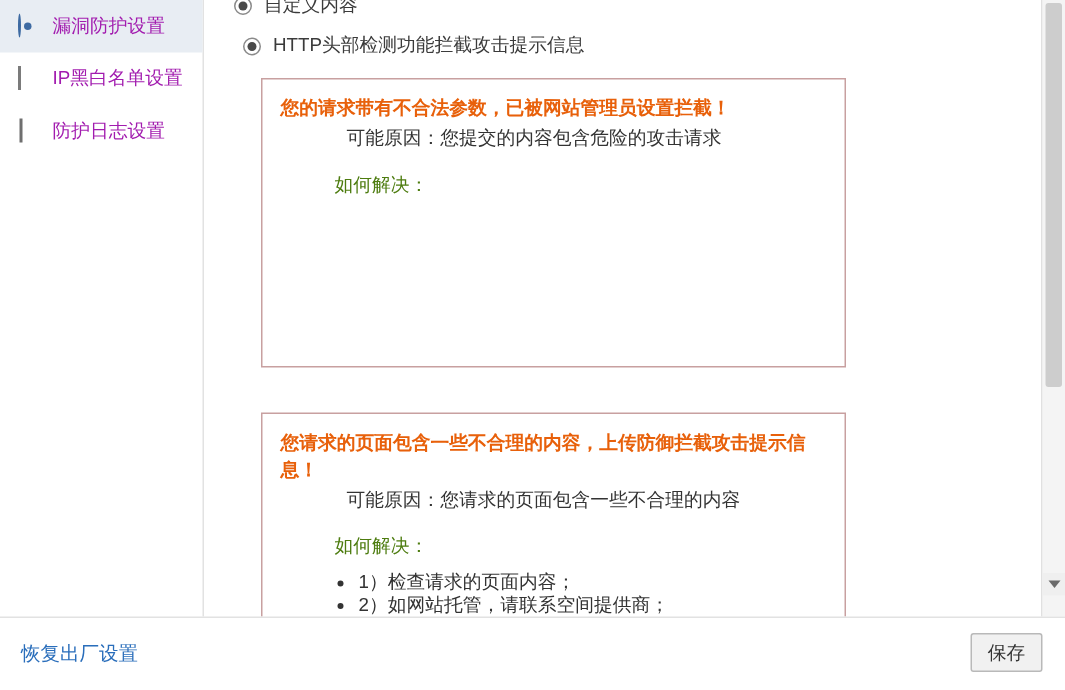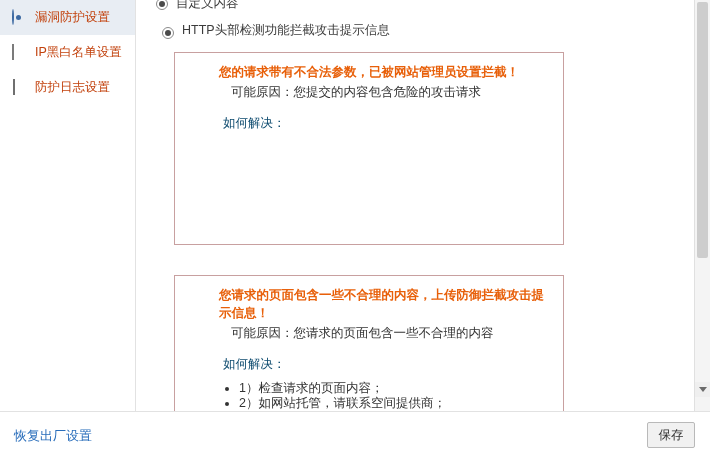--- a/index.html
+++ b/index.html
@@ -32,21 +32,21 @@
     background: #ffffff;
     border-right: 1px solid #e2e2e2;
   }
   .side-item {
     position: relative;
     height: 35px;
     display: flex;
     align-items: center;
     padding-left: 12px;
     box-sizing: border-box;
-    color: #c2410c;
+    color: #a21caf;
     font-size: 12.5px;
     cursor: pointer;
   }
   .side-item.active {
     background: #e8edf3;
   }
   .side-item .side-ico {
     width: 16px;
     height: 16px;
     margin-right: 7px;
@@ -157,48 +157,46 @@
     height: 6px;
     border-radius: 50%;
     background: #4a4a4a;
   }
   .radio-label {
     font-size: 12.5px;
     color: #3b3b3b;
   }
   .radio-row.sub {
     padding-left: 26px;
-    align-items: flex-end;
   }
 
   .msg-box {
     margin: 8px 0 0 38px;
     width: 390px;
     border: 1px solid #c8a0a0;
     background: #ffffff;
     padding: 10px 12px 12px 12px;
     box-sizing: border-box;
   }
   .msg-box.tall { height: 193px; }
   .msg-title {
     color: #e8600a;
     font-weight: bold;
     font-size: 12.5px;
     line-height: 18px;
-    margin-left: 32px;
   }
   .msg-reason {
     color: #333333;
     font-size: 12.5px;
     line-height: 18px;
     margin-top: 2px;
     margin-left: 44px;
   }
   .msg-how {
-    color: #0c4a6e;
+    color: #4d7c0f;
     font-size: 12.5px;
     margin: 14px 0 8px 36px;
   }
   .msg-list {
     margin: 0 0 0 52px;
     padding: 0;
     list-style: disc;
     color: #333333;
   }
   .msg-list li {

